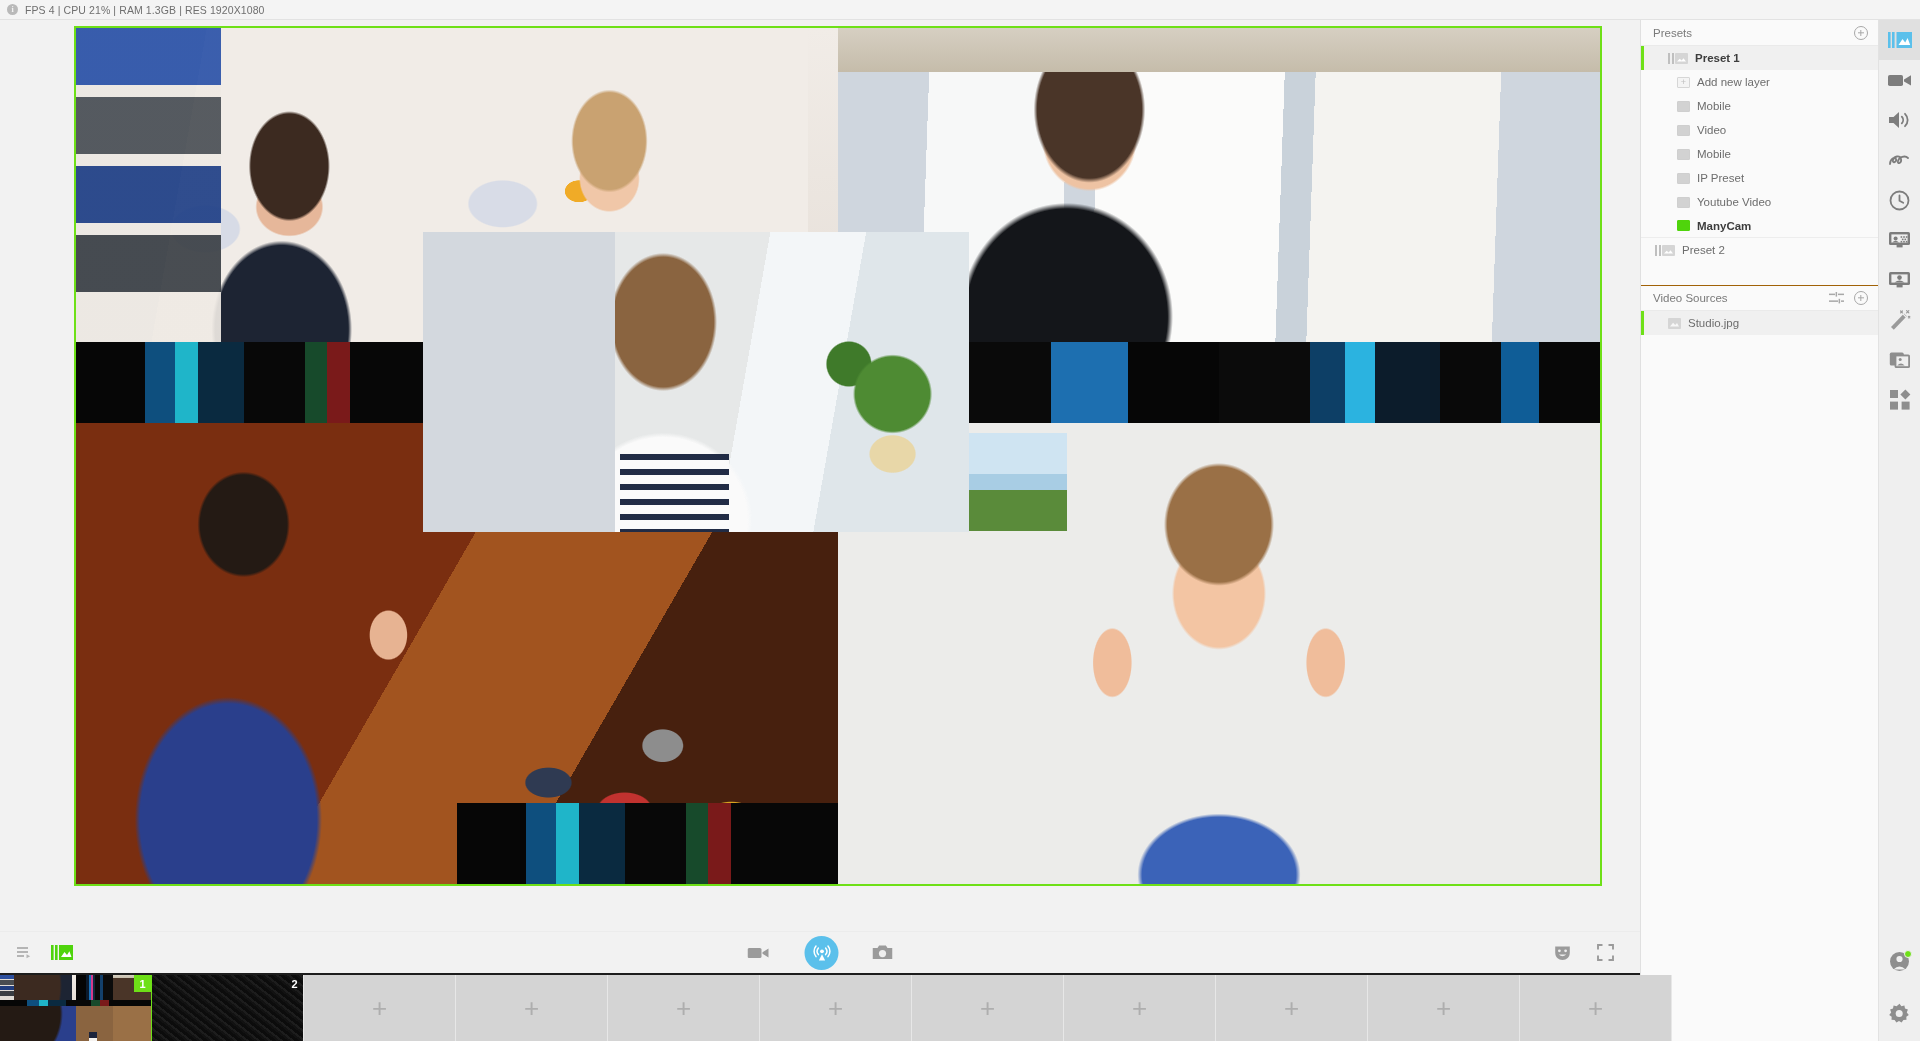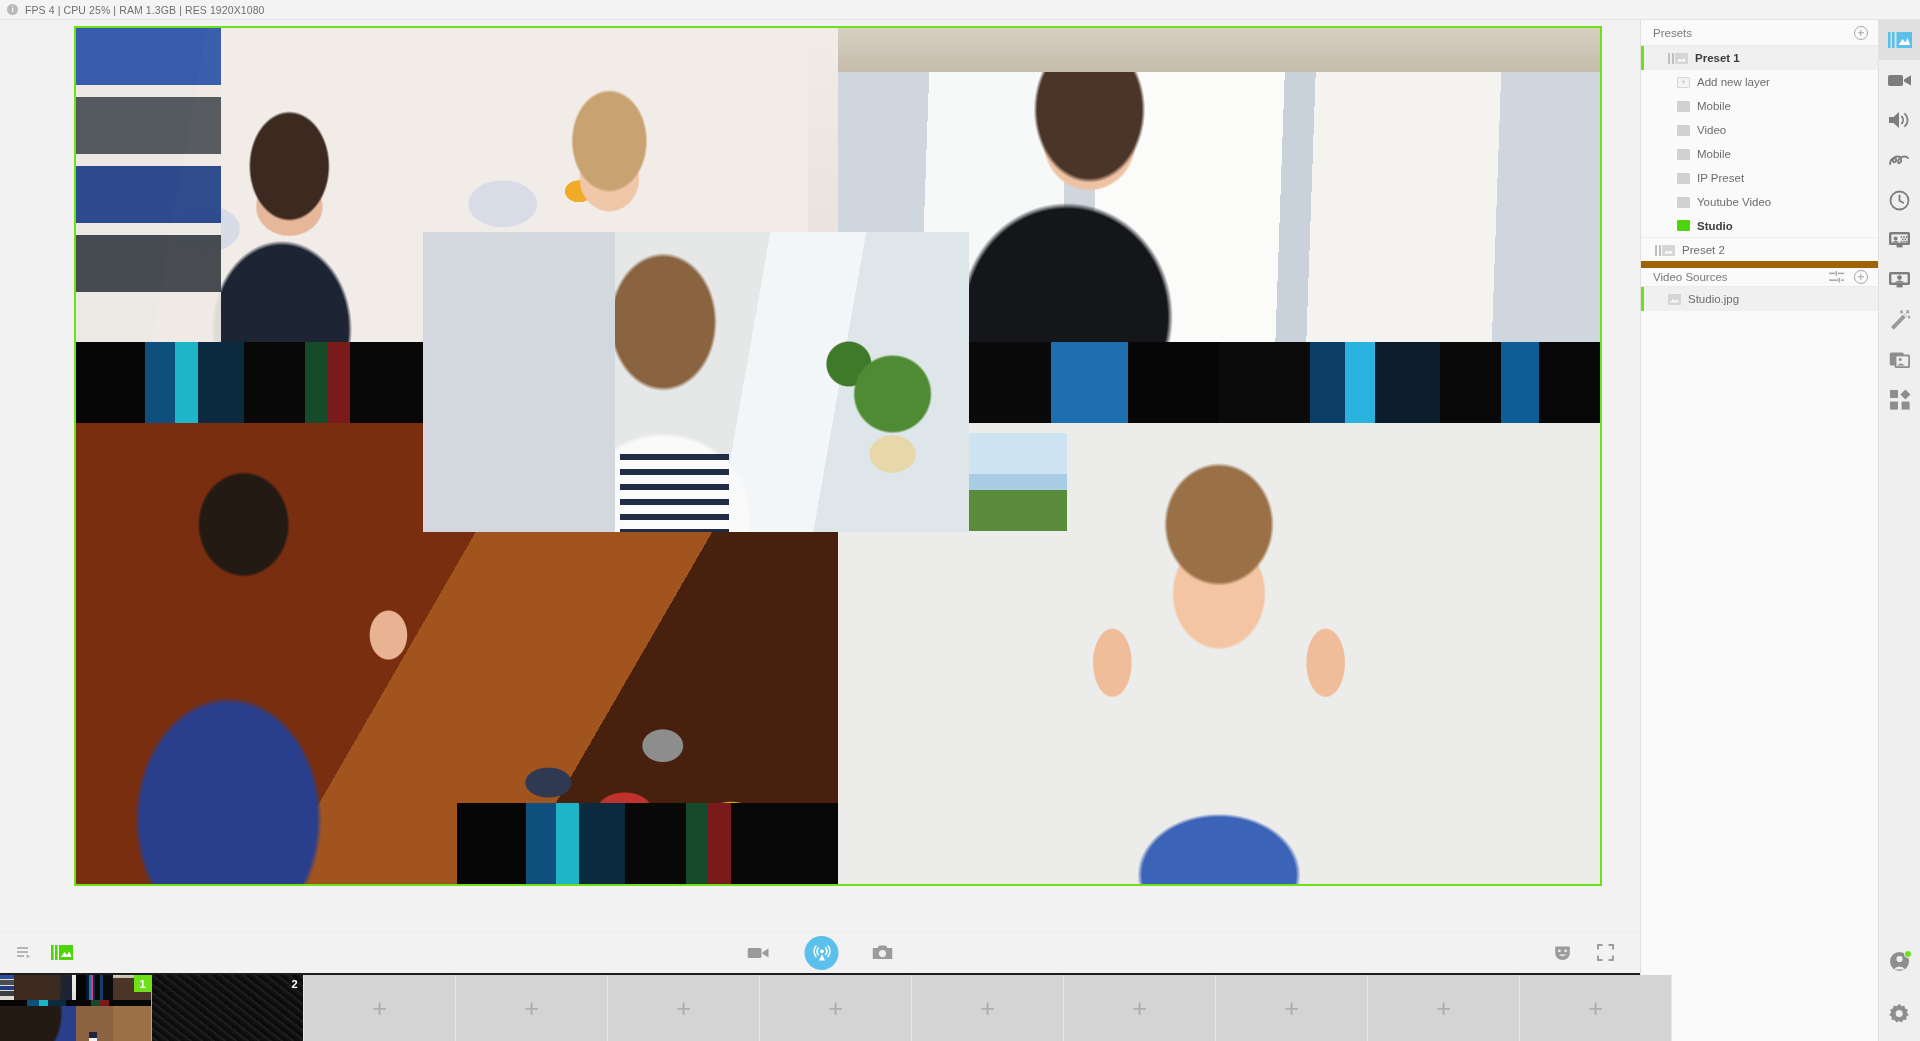--- a/index.html
+++ b/index.html
@@ -310,21 +310,21 @@
   svg { display: block; }
 </style>
 </head>
 <body>
 
 <div class="app">
 
 
   <div class="statusbar">
     <div class="info-icon">i</div>
-    <div class="status-text">FPS 4 | CPU 25% | RAM 1.3GB | RES 1920X1080</div>
+    <div class="status-text">FPS 4 | CPU 21% | RAM 1.3GB | RES 1920X1080</div>
   </div>
 
   <div class="body">
 
     <div class="left-col">
 
       <div class="stage">
         <div class="canvas-wrap">
           <div class="grid">
 
@@ -535,34 +535,34 @@
           <span class="lbl">IP Preset</span>
         </div>
 
         <div class="row indent">
           <span class="layer-box"></span>
           <span class="lbl">Youtube Video</span>
         </div>
 
         <div class="row indent bold section-sep">
           <span class="layer-box green"></span>
-          <span class="lbl">Studio</span>
+          <span class="lbl">ManyCam</span>
         </div>
 
         <div class="row">
           <span class="ico-preset">
             <span class="bar"></span>
               <span class="bar"></span>
               <span class="mini-thumb"></span>
           </span>
           <span class="lbl">Preset 2</span>
         </div>
       </div>
 
-      <div class="panel-header" style="border-top:7px solid #a16207;">
+      <div class="panel-header" style="border-top:1px solid #a16207;margin-top:24px;">
         <span class="ttl">Video Sources</span>
         <span class="acts">
           <span>
             <svg width="15" height="12" viewBox="0 0 15 12">
               <rect x="0" y="1.6" width="6" height="1.5" fill="#a8a8a8"></rect>
               <rect x="9" y="1.6" width="6" height="1.5" fill="#a8a8a8"></rect>
               <rect x="6.6" y="0" width="1.5" height="4.6" fill="#a8a8a8"></rect>
               <rect x="0" y="8.4" width="9" height="1.5" fill="#a8a8a8"></rect>
               <rect x="12" y="8.4" width="3" height="1.5" fill="#a8a8a8"></rect>
               <rect x="9.6" y="6.8" width="1.5" height="4.6" fill="#a8a8a8"></rect>

